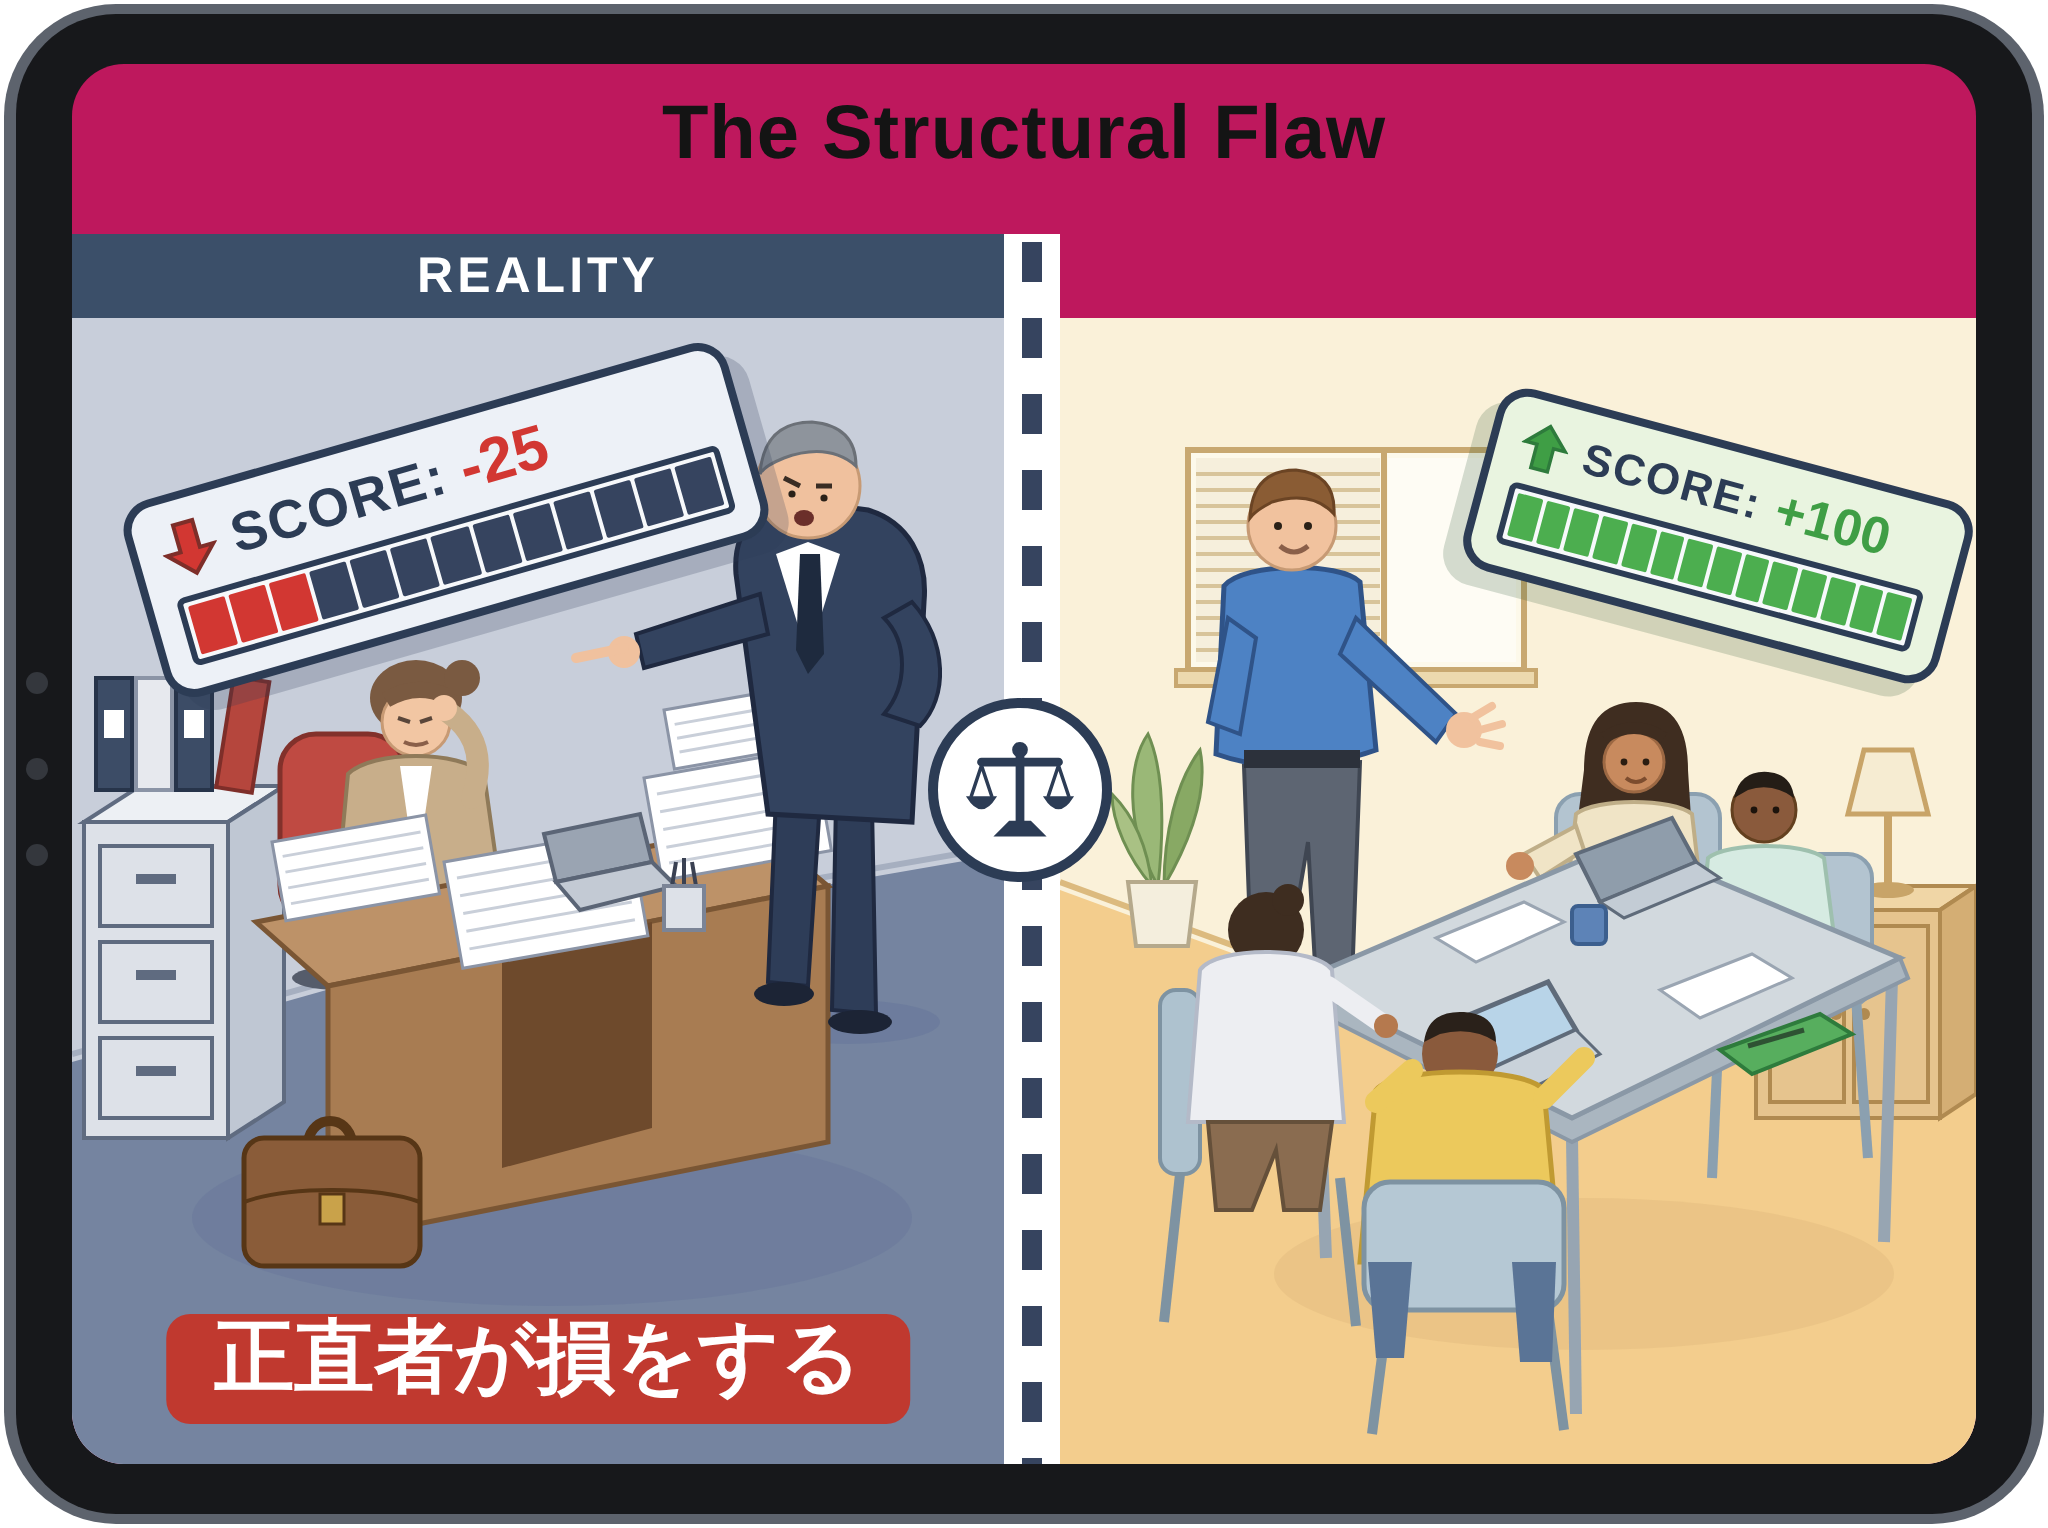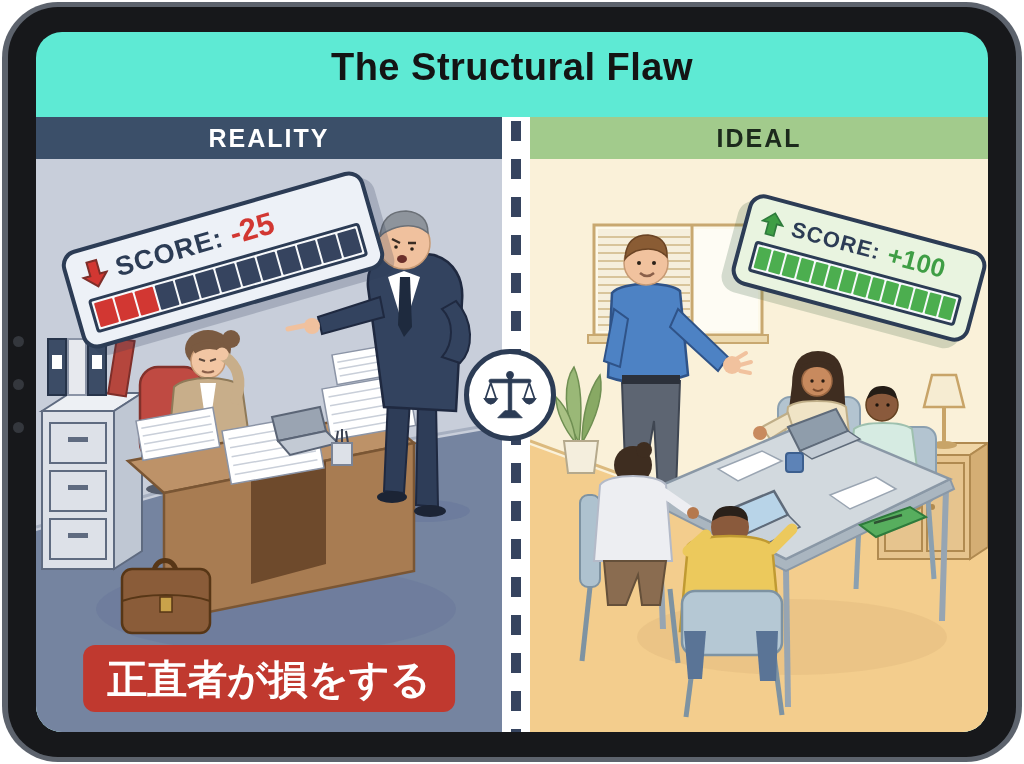--- a/index.html
+++ b/index.html
@@ -3,21 +3,21 @@
 <meta charset="utf-8">
 <style>
   html,body{margin:0;padding:0;background:#ffffff;width:1024px;height:764px;overflow:hidden;
     font-family:"Liberation Sans","DejaVu Sans",sans-serif;}
   .stage{position:relative;width:1024px;height:764px;}
   
   .tab-rim{position:absolute;left:2px;top:2px;right:2px;bottom:2px;background:#5d636d;border-radius:56px;}
   .tab-body{position:absolute;left:8px;top:7px;right:8px;bottom:7px;background:#17181b;border-radius:50px;}
   .cam-dot{position:absolute;width:11px;height:11px;border-radius:50%;background:#34373d;left:13px;}
   
-  .screen{position:absolute;left:36px;top:32px;width:952px;height:700px;background:#5eead4;
+  .screen{position:absolute;left:36px;top:32px;width:952px;height:700px;background:#be185d;
     border-radius:26px;overflow:hidden;}
   .title-row{position:absolute;left:0;top:14px;width:100%;text-align:center;
     font-size:38px;font-weight:800;color:#141414;letter-spacing:.5px;}
   .hdr{position:absolute;top:85px;height:42px;display:flex;align-items:center;justify-content:center;
     font-size:25px;font-weight:800;letter-spacing:2px;}
   .hdr-left{left:0;width:466px;}
   .hdr-right{left:494px;width:458px;}
   .panel{position:absolute;top:127px;height:573px;overflow:hidden;}
   .panel-left{left:0;width:466px;}
   .panel-right{left:494px;width:458px;}
@@ -41,42 +41,39 @@
   .board-neg .board-label{font-size:27px;}  .board-pos .board-label{font-size:22px;}
   .board-value{font-weight:800;}
   .board-neg .board-value{font-size:31px;}  .board-pos .board-value{font-size:26px;}
   .board-bar{height:27px;border:3px solid #2c3c55;background:#f7f9fb;border-radius:4px;
     display:flex;padding:1px;}
   .board-pos .board-bar{height:24px;}
   .board-bar i{flex:1;margin:1px;border-radius:1px;}
   .trend{display:flex;}
   
   .caption{position:absolute;bottom:20px;left:50%;transform:translateX(-50%);
-    font-size:40px;font-weight:bold;line-height:1.1;padding:12px 24px 11px;border-radius:12px;
+    font-size:40px;font-weight:bold;line-height:1.1;padding:0 24px 11px;border-radius:12px;
     white-space:nowrap;z-index:4;}
 </style>
 </head>
 <body>
 
 <div class="stage">
   <div class="tab-rim"></div>
   <div class="tab-body"></div>
   <div class="cam-dot" style="top:336px"></div>
   <div class="cam-dot" style="top:379px"></div>
   <div class="cam-dot" style="top:422px"></div>
 
   <div class="screen">
 
     <div class="title-row">The Structural Flaw</div>
 
     <div class="hdr hdr-left" style="background: rgb(59, 79, 105); color: rgb(255, 255, 255);">
       <span>REALITY</span>
-    </div>
-    <div class="hdr hdr-right" style="background: rgb(162, 203, 140); color: rgb(28, 42, 28);">
-      <span>IDEAL</span>
     </div>
 
     <div class="panel panel-left">
       <svg class="scene" width="466" height="573" viewBox="0 0 466 573">
         <rect x="0" y="0" width="466" height="573" fill="#c8ceda"></rect>
         <polygon points="0,372 212,312 466,268 466,573 0,573" fill="#7584a0"></polygon>
         <path d="M0,368 L212,308 L466,264" stroke="#a6afc0" stroke-width="3" fill="none"></path>
         <ellipse cx="240" cy="450" rx="180" ry="44" fill="#69799b" opacity=".55"></ellipse>
         <ellipse cx="388" cy="352" rx="46" ry="11" fill="#69799b" opacity=".7"></ellipse>
 

